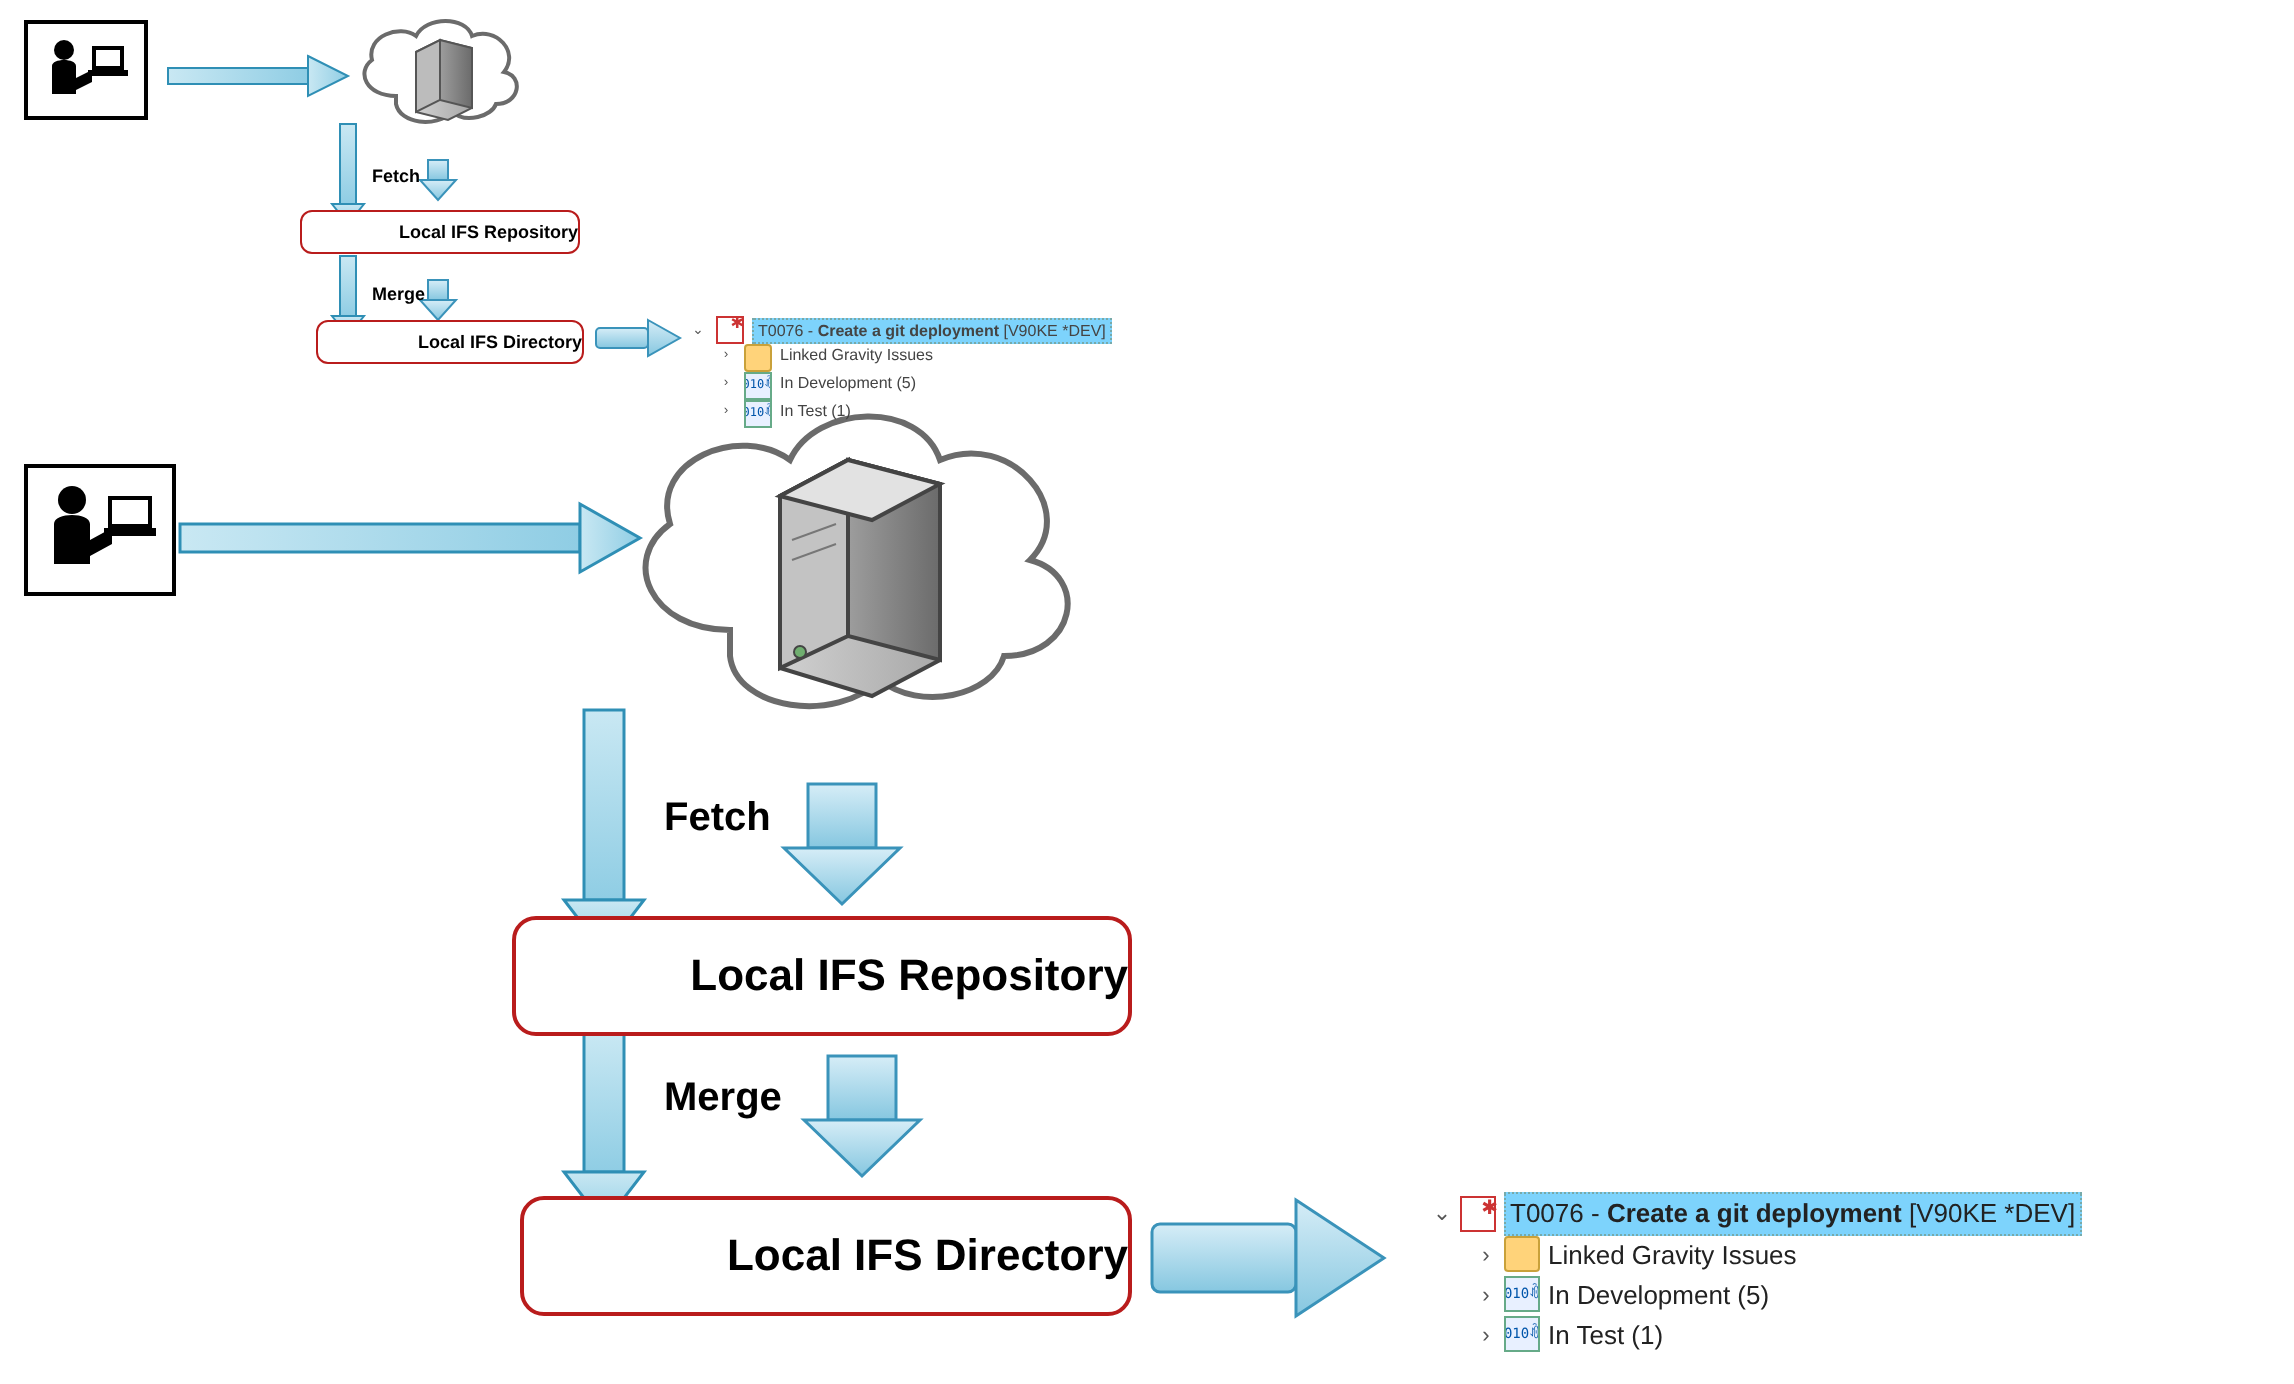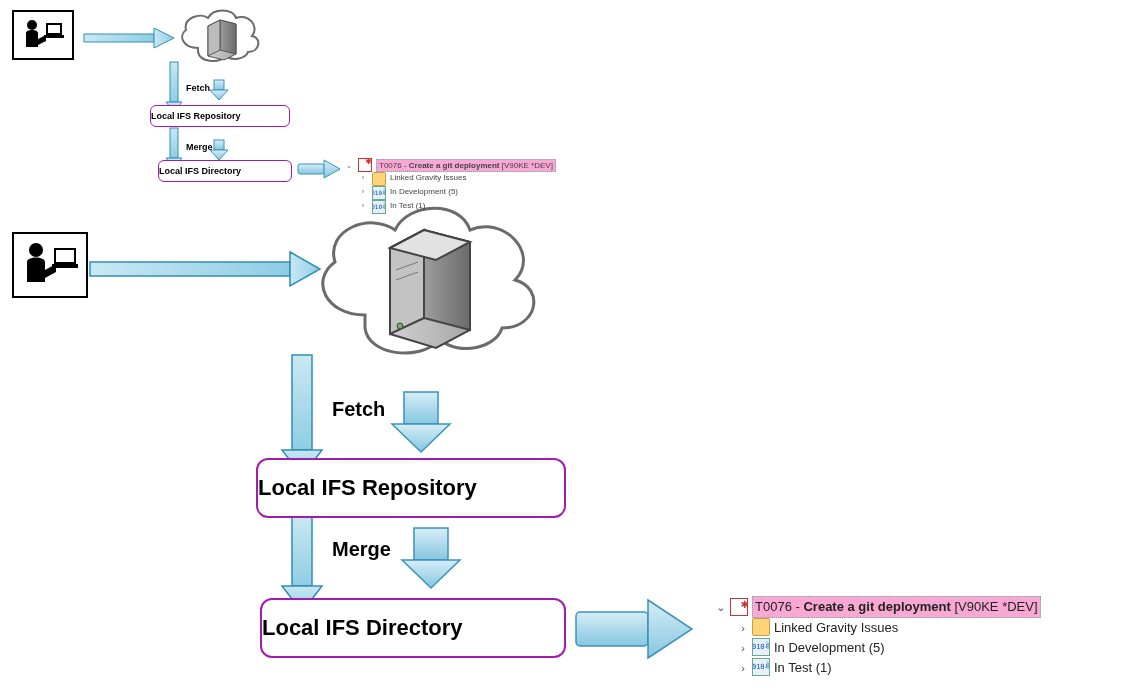--- a/index.html
+++ b/index.html
@@ -22,40 +22,40 @@
   .user-box {
     border: 2px solid #000;
     background: #fff;
     display: flex;
     align-items: center;
     justify-content: center;
   }
 
   
   .flow-box {
-    border: 2px solid #a21caf;
+    border: 2px solid #b91c1c;
     border-radius: 12px;
     background: #fff;
     display: flex;
     align-items: center;
-    justify-content: flex-start;
+    justify-content: flex-end;
     font-weight: bold;
     color: #000;
   }
   .flow-box.small { font-size: 9px; border-radius: 6px; border-width: 1.5px; }
   .flow-box.large { font-size: 22px; }
 
   .flow-label-small { font-size: 9px; font-weight: bold; color: #000; }
   .flow-label-large { font-size: 20px; font-weight: bold; color: #000; }
 
   
   .tree-small { font-size: 8px; line-height: 11px; color: #444; }
   .tree-large { font-size: 13px; line-height: 20px; color: #222; }
   .tree-root { display: flex; align-items: center; gap: 4px; white-space: nowrap; }
-  .tree-root-sel { background: #f9a8d4; padding: 0 2px; border: 1px dotted #7aa; }
+  .tree-root-sel { background: #7dd3fc; padding: 0 2px; border: 1px dotted #7aa; }
   .tree-root-title { font-weight: bold; }
   .tree-child { display: flex; gap: 4px; white-space: nowrap; padding-left: 14px; }
   .tree-large .tree-child { padding-left: 22px; }
   .chev { color: #555; font-size: 0.85em; width: 10px; display: inline-block; text-align: center; }
 
   .icon {
     display: inline-flex;
     align-items: center;
     justify-content: center;
   }

